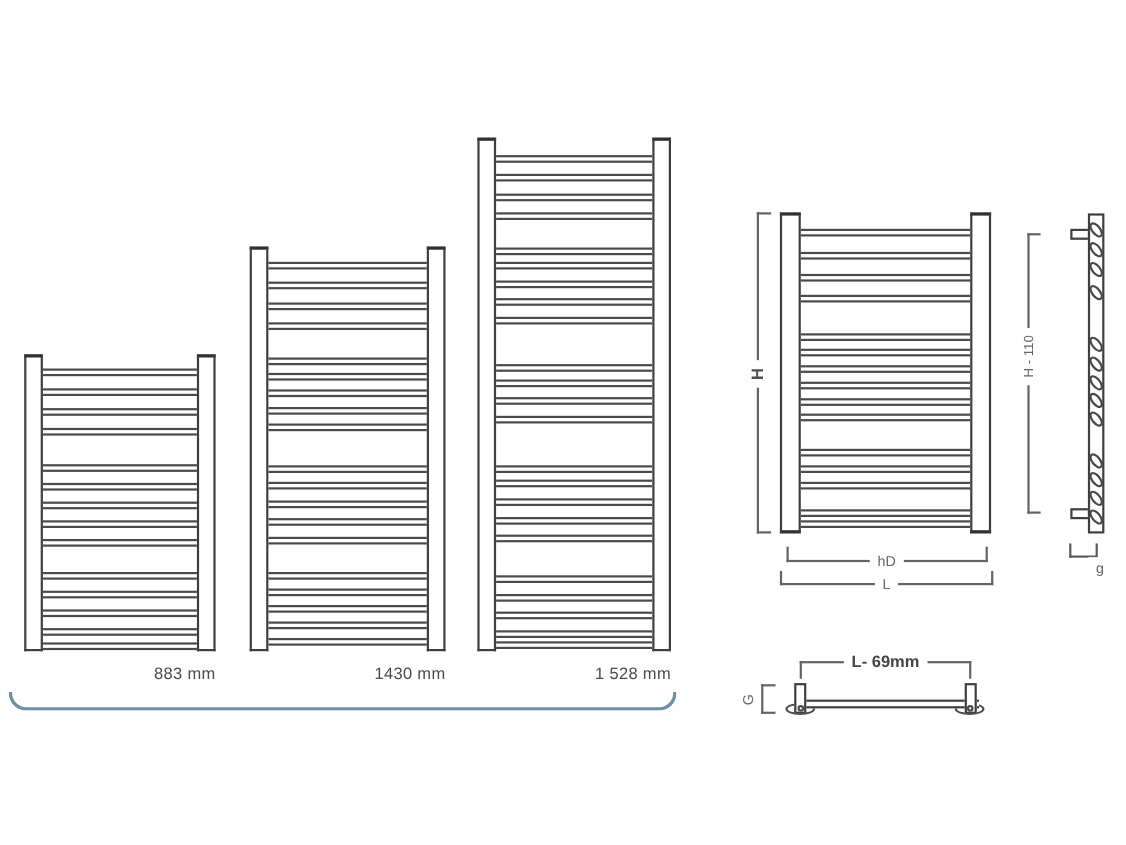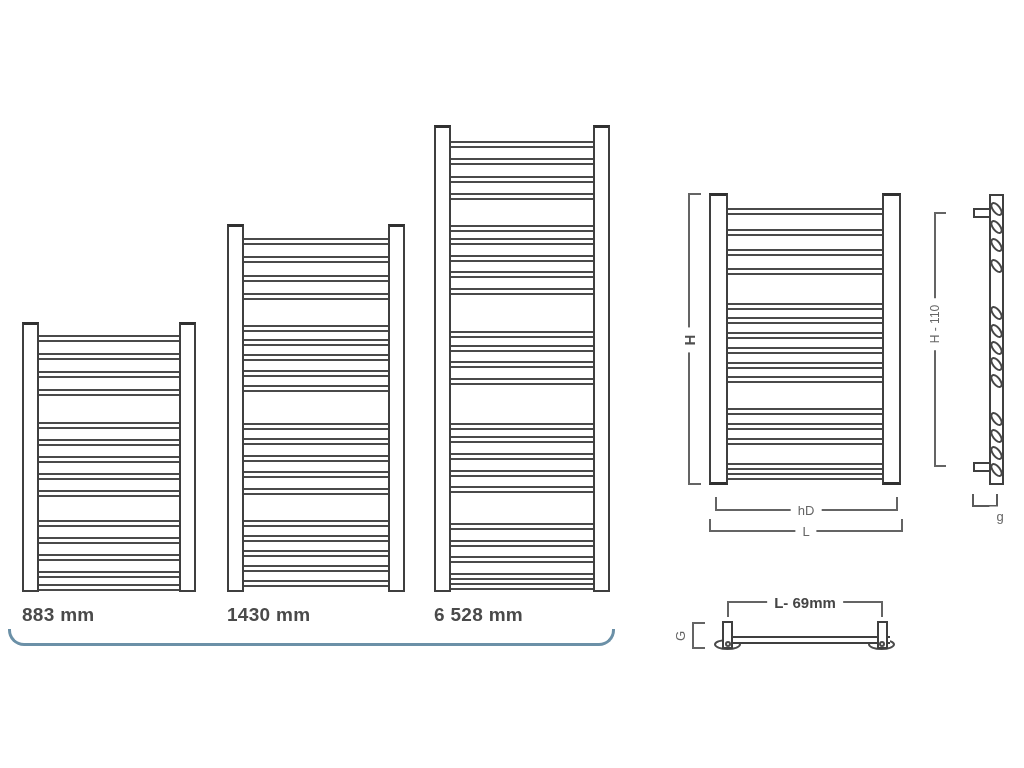--- a/index.html
+++ b/index.html
@@ -9,22 +9,22 @@
   
   .radiator{position:absolute;}
   .rail{position:absolute;top:0;bottom:0;box-sizing:border-box;background:#fff;
         border:2px solid #3f3f3f;border-top:3px solid #303030;}
   .rail.capb{border-bottom:3px solid #303030;}
   .rail.left{left:0;}
   .rail.right{right:0;}
   .tube{position:absolute;height:7px;box-sizing:border-box;
         border-top:2px solid #4a4a4a;border-bottom:2px solid #4a4a4a;}
 
-  .size-label{position:absolute;top:604px;text-align:left;font-size:19px;
-        font-weight:700;color:#4a4a4a;letter-spacing:.3px;}
+  .size-label{position:absolute;top:604px;text-align:right;font-size:15px;
+        font-weight:400;color:#4a4a4a;letter-spacing:.3px;}
 
   .curve{position:absolute;left:8px;top:629px;width:607px;height:17px;box-sizing:border-box;
         border:3px solid #6b90a7;border-top:none;border-radius:0 0 16px 16px;}
 
   
   .vline{position:absolute;width:0;border-left:2px solid #646464;}
   .hline{position:absolute;height:0;border-top:2px solid #646464;}
   .dim-label{position:absolute;background:#fff;color:#666;font-size:13px;line-height:1;
         padding:3px 7px;transform:translate(-50%,-50%);white-space:nowrap;}
   .dim-label.rot{transform:translate(-50%,-50%) rotate(-90deg);}
@@ -121,21 +121,21 @@
       <div class="tube" style="top: 415px; left: 15px; right: 15px;"></div>
       <div class="tube" style="top: 431px; left: 15px; right: 15px;"></div>
       <div class="tube" style="top: 448px; left: 15px; right: 15px;"></div>
       <div class="tube" style="top: 458px; left: 15px; right: 15px;"></div>
       <div class="rail left" style="width: 17px;"></div>
       <div class="rail right" style="width: 17px;"></div>
     </div>
 
   <div class="size-label" style="left:22px;width:174px">883 mm</div>
   <div class="size-label" style="left:227px;width:178px">1430 mm</div>
-  <div class="size-label" style="left:434px;width:176px">6 528 mm</div>
+  <div class="size-label" style="left:434px;width:176px">1 528 mm</div>
 
   <div class="curve"></div>
 
   <div class="radiator" style="left: 709px; top: 193px; width: 192px; height: 292px;">
       <div class="tube" style="top: 15px; left: 17px; right: 17px;"></div>
       <div class="tube" style="top: 36px; left: 17px; right: 17px;"></div>
       <div class="tube" style="top: 56px; left: 17px; right: 17px;"></div>
       <div class="tube" style="top: 75px; left: 17px; right: 17px;"></div>
       <div class="tube" style="top: 110px; left: 17px; right: 17px;"></div>
       <div class="tube" style="top: 124px; left: 17px; right: 17px;"></div>

